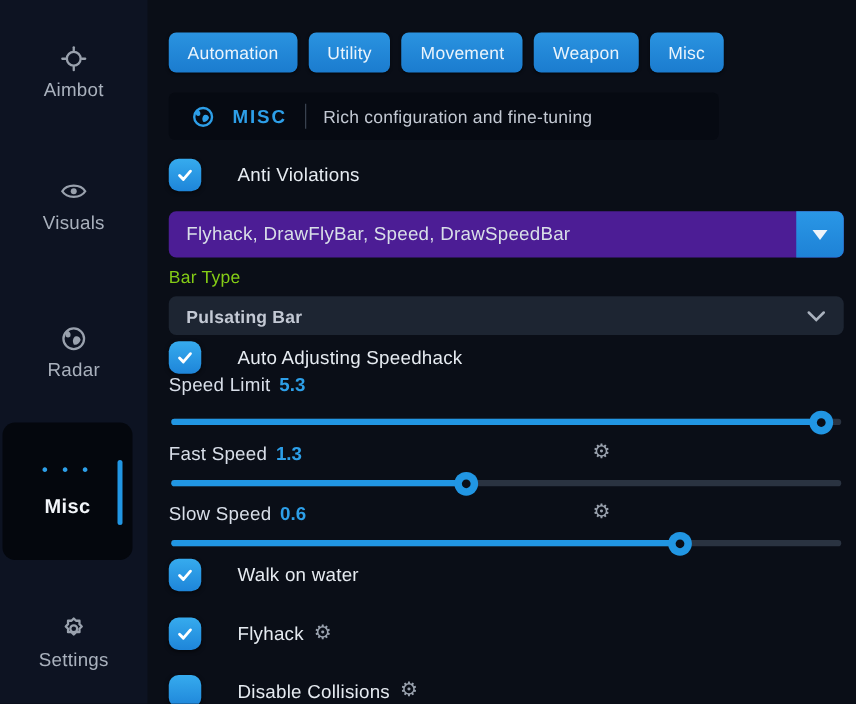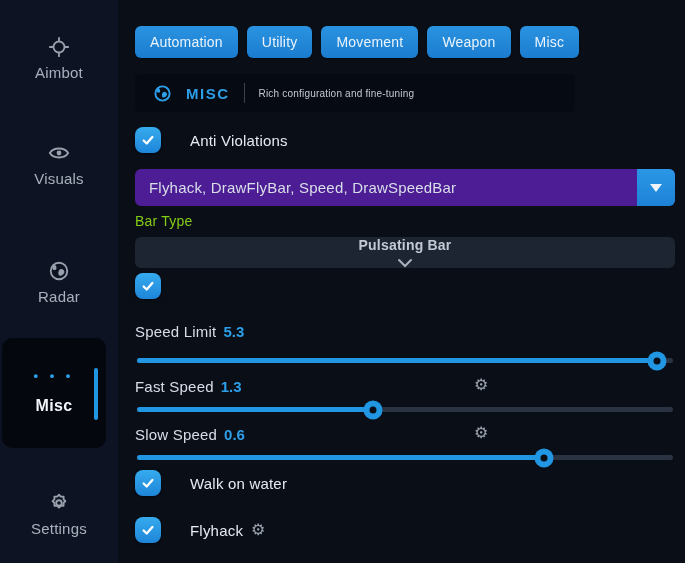--- a/index.html
+++ b/index.html
@@ -46,21 +46,21 @@
   }
 
   .section-header {
     margin-top:16px; height:38px; width:440px;
     background:#060a12; border-radius:5px;
     display:flex; align-items:center; padding:0 18px; gap:14px;
   }
   .section-header .globe { display:flex; }
   .section-header .cat { color:#2d9fe8; font-weight:bold; font-size:15px; letter-spacing:1.5px; }
   .section-header .divider { width:1px; height:20px; background:#39424f; }
-  .section-header .sub { color:#c3c9d3; font-size:10px; letter-spacing:.2px; }
+  .section-header .sub { color:#c3c9d3; font-size:14px; letter-spacing:.2px; }
 
   .cb-row { display:flex; align-items:center; gap:29px; height:26px; }
   .checkbox {
     width:26px; height:26px; border-radius:8px; flex:0 0 26px;
     background:linear-gradient(180deg,#36abee,#1e85d9);
     display:flex; align-items:center; justify-content:center;
     box-shadow:0 1px 3px rgba(0,0,0,.5); cursor:pointer;
   }
   .cb-label { font-size:15px; color:#e6ebf1; letter-spacing:.2px; display:flex; align-items:center; gap:8px; }
   .gear { color:#9aa2ae; font-size:16px; line-height:1; }
@@ -76,21 +76,21 @@
     border-radius:0 6px 6px 0; border:none; cursor:pointer;
     display:flex; align-items:center; justify-content:center;
   }
   .tri-down { width:0; height:0; border-left:6px solid transparent; border-right:6px solid transparent; border-top:8px solid #eef4fa; }
 
   .field-label { margin-top:7px; font-size:14px; color:#84cc16; height:17px; letter-spacing:.2px; }
 
   .select {
     margin-top:7px; height:31px; background:#1d2532; border-radius:6px;
     display:flex; align-items:center; justify-content:space-between;
-    padding:0 14px; cursor:pointer;flex-direction:column;
+    padding:0 14px; cursor:pointer;
   }
   .select .sel-value { font-size:14px; font-weight:bold; color:#c3c9d4; letter-spacing:.2px; }
 
   .cb-auto { margin-top:5px; }
 
   .slider-label-row { display:flex; align-items:center; gap:7px; height:18px; font-size:15px; position:relative; }
   .slider-name { color:#d8dee8; letter-spacing:.2px; }
   .slider-value { color:#2d9fe8; font-weight:bold; }
   .slider-gear { position:absolute; left:339px; top:0; }
 
@@ -100,21 +100,21 @@
     background:#2a3341; border-radius:3px;
   }
   .slider-fill { position:absolute; left:0; top:0; bottom:0; background:#2196e3; border-radius:3px; }
   .slider-thumb {
     position:absolute; top:50%; width:19px; height:19px; border-radius:50%;
     background:#2196e3; transform:translate(-50%,-50%);
     display:flex; align-items:center; justify-content:center;
   }
   .slider-thumb::after { content:""; width:7px; height:7px; border-radius:50%; background:#0a0e17; }
 
-  .mt-sl1 { margin-top:23px; }
+  .mt-sl1 { }
   .mt-row1 { margin-top:11px; }
   .mt-sl2 { margin-top:8px; }
   .mt-row2 { margin-top:5px; }
   .mt-sl3 { margin-top:7px; }
   .mt-row3 { margin-top:5px; }
   .mt-walk { margin-top:4px; }
   .mt-fly { margin-top:21px; }
   .mt-disable { margin-top:20px; }
 </style>
 </head>
@@ -221,20 +221,21 @@
           <polyline points="2,2 8,8 14,2"></polyline>
         </svg>
     </div>
 
     <div class="cb-row cb-auto">
       <span class="checkbox">
         <svg width="14" height="14" viewBox="0 0 16 16" fill="none" stroke="#ffffff" stroke-width="2.6" stroke-linecap="round" stroke-linejoin="round">
             <polyline points="3,8.5 6.5,12 13,4.5"></polyline>
           </svg>
       </span>
+      <span class="cb-label">Auto Adjusting Speedhack</span>
     </div>
 
     <div class="slider-label-row mt-sl1">
       <span class="slider-name">Speed Limit</span>
       <span class="slider-value">5.3</span>
     </div>
     <div class="slider-row mt-row1">
       <div class="slider-track">
         <div class="slider-fill" style="width: 97%;"></div>
         <div class="slider-thumb" style="left: 97%;"></div>

